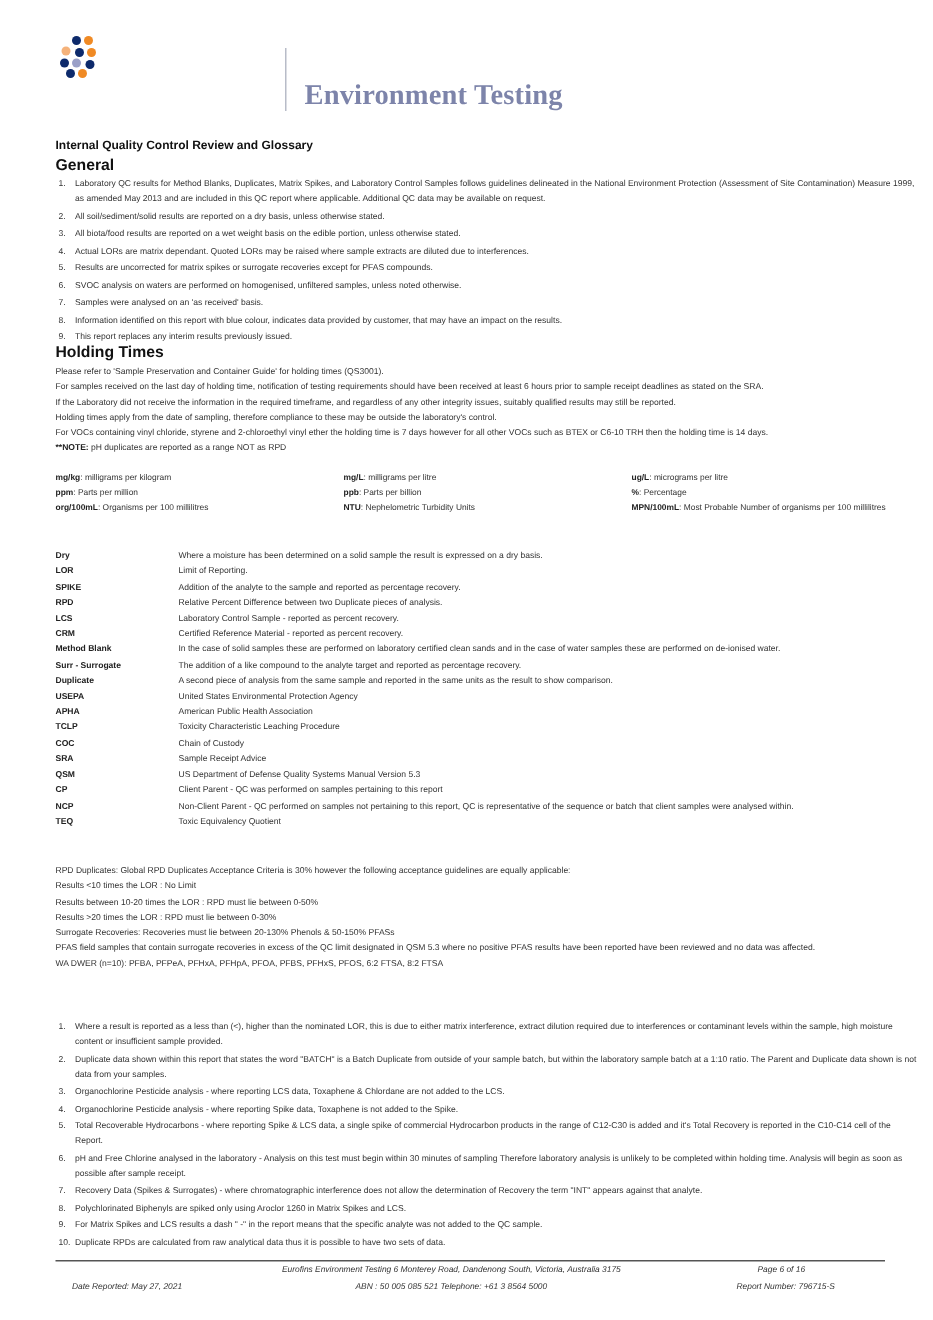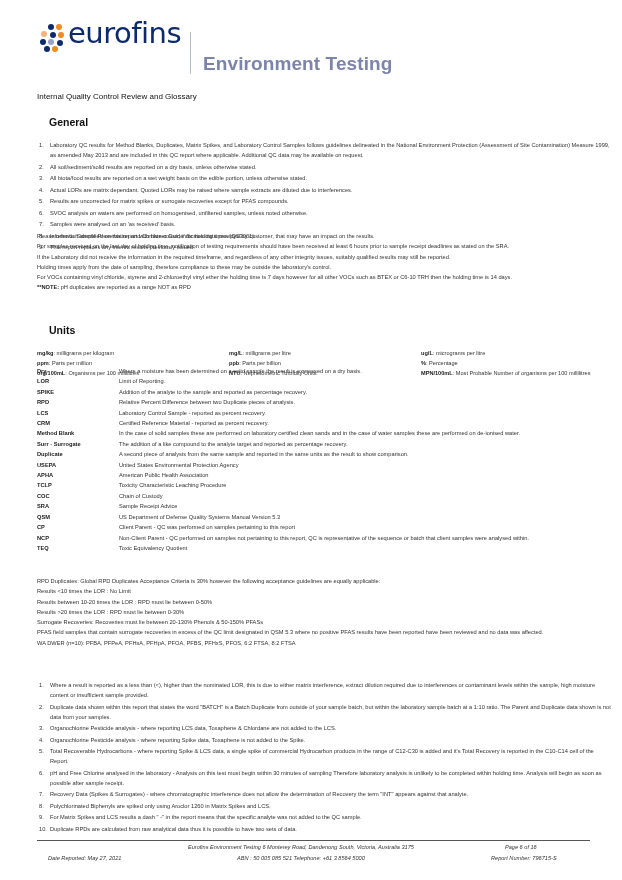--- a/index.html
+++ b/index.html
@@ -10,25 +10,25 @@
   .logo { position: absolute; left: 38px; top: 22px; width: 180px; height: 40px; }
   .logo-dots { position: absolute; left: 0; top: 2px; width: 26px; height: 26px; }
   .dot { position: absolute; width: 6px; height: 6px; border-radius: 50%; }
   .logo-word {
     position: absolute; left: 30px; top: -6px; font-size: 29px; color: #0d2a6b;
     font-family: "DejaVu Sans", sans-serif; letter-spacing: -0.5px;
   }
   .logo-sep { position: absolute; left: 190px; top: 32px; width: 1px; height: 42px; background: #b8bcc8; }
   .tagline {
     position: absolute; left: 203px; top: 53px; font-size: 19px; color: #7d84aa;
-    font-family: Liberation Sans, sans-serif; font-weight: bold; letter-spacing: 0.1px;
+    font-family: Liberation Serif, serif; font-weight: bold; letter-spacing: 0.1px;
   }
-  .doc-title { position: absolute; left: 37px; top: 92px; font-size: 8px; font-weight: normal; color: #111; }
+  .doc-title { position: absolute; left: 37px; top: 92px; font-size: 8px; font-weight: bold; color: #111; }
   .section { position: absolute; left: 37px; right: 10px; }
-  .section h2 { margin: 12px; font-size: 10.5px; font-weight: bold; color: #111; }
+  .section h2 { margin: 0; font-size: 10.5px; font-weight: bold; color: #111; }
   .ol { margin: 2px 0 0 0; padding: 0; list-style: none; font-size: 5.7px; color: #333; }
   .ol li { position: relative; padding-left: 13px; line-height: 10px; margin-bottom: 1.5px; }
   .ol li .n { position: absolute; left: 2px; }
   .lines { font-size: 5.7px; color: #333; margin-top: 2px; }
   .lines div { line-height: 10.3px; }
   .b { font-weight: bold; color: #222; }
   .units-grid { display: grid; grid-template-columns: 192px 192px 200px; font-size: 5.6px; color: #333; margin-top: 2px; }
   .units-grid div { line-height: 10px; }
   .terms { margin-top: 2px; font-size: 5.7px; color: #333; }
   .term-row { display: flex; line-height: 10.4px; }
@@ -46,21 +46,20 @@
     <span class="dot" style="left:18px;top:0;background:#f08a24"></span>
     <span class="dot" style="left:3px;top:7px;background:#f5b27a"></span>
     <span class="dot" style="left:12px;top:8px;background:#0d2a6b"></span>
     <span class="dot" style="left:20px;top:8px;background:#f08a24"></span>
     <span class="dot" style="left:2px;top:15px;background:#0d2a6b"></span>
     <span class="dot" style="left:10px;top:15px;background:#9aa0c8"></span>
     <span class="dot" style="left:19px;top:16px;background:#0d2a6b"></span>
     <span class="dot" style="left:6px;top:22px;background:#0d2a6b"></span>
     <span class="dot" style="left:14px;top:22px;background:#f08a24"></span>
   </div>
-  <div class="logo-word">eurofins</div>
 </div>
 <div class="logo-sep"></div>
 <div class="tagline">Environment Testing</div>
 
 <div class="doc-title">Internal Quality Control Review and Glossary</div>
 
 <div class="section" style="top:104px">
   <h2>General</h2>
   <ul class="ol" id="general-list">
       <li><span class="n">1.</span><span>Laboratory QC results for Method Blanks, Duplicates, Matrix Spikes, and Laboratory Control Samples follows guidelines delineated in the National Environment Protection (Assessment of Site Contamination) Measure 1999, as amended May 2013 and are included in this QC report where applicable. Additional QC data may be available on request.</span></li>
@@ -69,34 +68,34 @@
       <li><span class="n">4.</span><span>Actual LORs are matrix dependant. Quoted LORs may be raised where sample extracts are diluted due to interferences.</span></li>
       <li><span class="n">5.</span><span>Results are uncorrected for matrix spikes or surrogate recoveries except for PFAS compounds.</span></li>
       <li><span class="n">6.</span><span>SVOC analysis on waters are performed on homogenised, unfiltered samples, unless noted otherwise.</span></li>
       <li><span class="n">7.</span><span>Samples were analysed on an 'as received' basis.</span></li>
       <li><span class="n">8.</span><span>Information identified on this report with blue colour, indicates data provided by customer, that may have an impact on the results.</span></li>
       <li><span class="n">9.</span><span>This report replaces any interim results previously issued.</span></li>
     </ul>
 </div>
 
 <div class="section" style="top:229px">
+  <h2>Holding Times</h2>
   <div class="lines" id="holding-lines">
       <div>Please refer to 'Sample Preservation and Container Guide' for holding times (QS3001).</div>
       <div>For samples received on the last day of holding time, notification of testing requirements should have been received at least 6 hours prior to sample receipt deadlines as stated on the SRA.</div>
       <div>If the Laboratory did not receive the information in the required timeframe, and regardless of any other integrity issues, suitably qualified results may still be reported.</div>
       <div>Holding times apply from the date of sampling, therefore compliance to these may be outside the laboratory's control.</div>
       <div>For VOCs containing vinyl chloride, styrene and 2-chloroethyl vinyl ether the holding time is 7 days however for all other VOCs such as BTEX or C6-10 TRH then the holding time is 14 days.</div>
     </div>
   <div class="lines" style="margin-top:0">
     <div><span class="b">**NOTE:</span><span> pH duplicates are reported as a range NOT as RPD</span></div>
   </div>
 </div>
 
 <div class="section" style="top:312px">
-  <h2>Units</h2>
   <div class="units-grid" id="units-grid">
       <div><span class="b">mg/kg</span><span>: milligrams per kilogram</span></div>
       <div><span class="b">mg/L</span><span>: milligrams per litre</span></div>
       <div><span class="b">ug/L</span><span>: micrograms per litre</span></div>
       <div><span class="b">ppm</span><span>: Parts per million</span></div>
       <div><span class="b">ppb</span><span>: Parts per billion</span></div>
       <div><span class="b">%</span><span>: Percentage</span></div>
       <div><span class="b">org/100mL</span><span>: Organisms per 100 millilitres</span></div>
       <div><span class="b">NTU</span><span>: Nephelometric Turbidity Units</span></div>
       <div><span class="b">MPN/100mL</span><span>: Most Probable Number of organisms per 100 millilitres</span></div>

